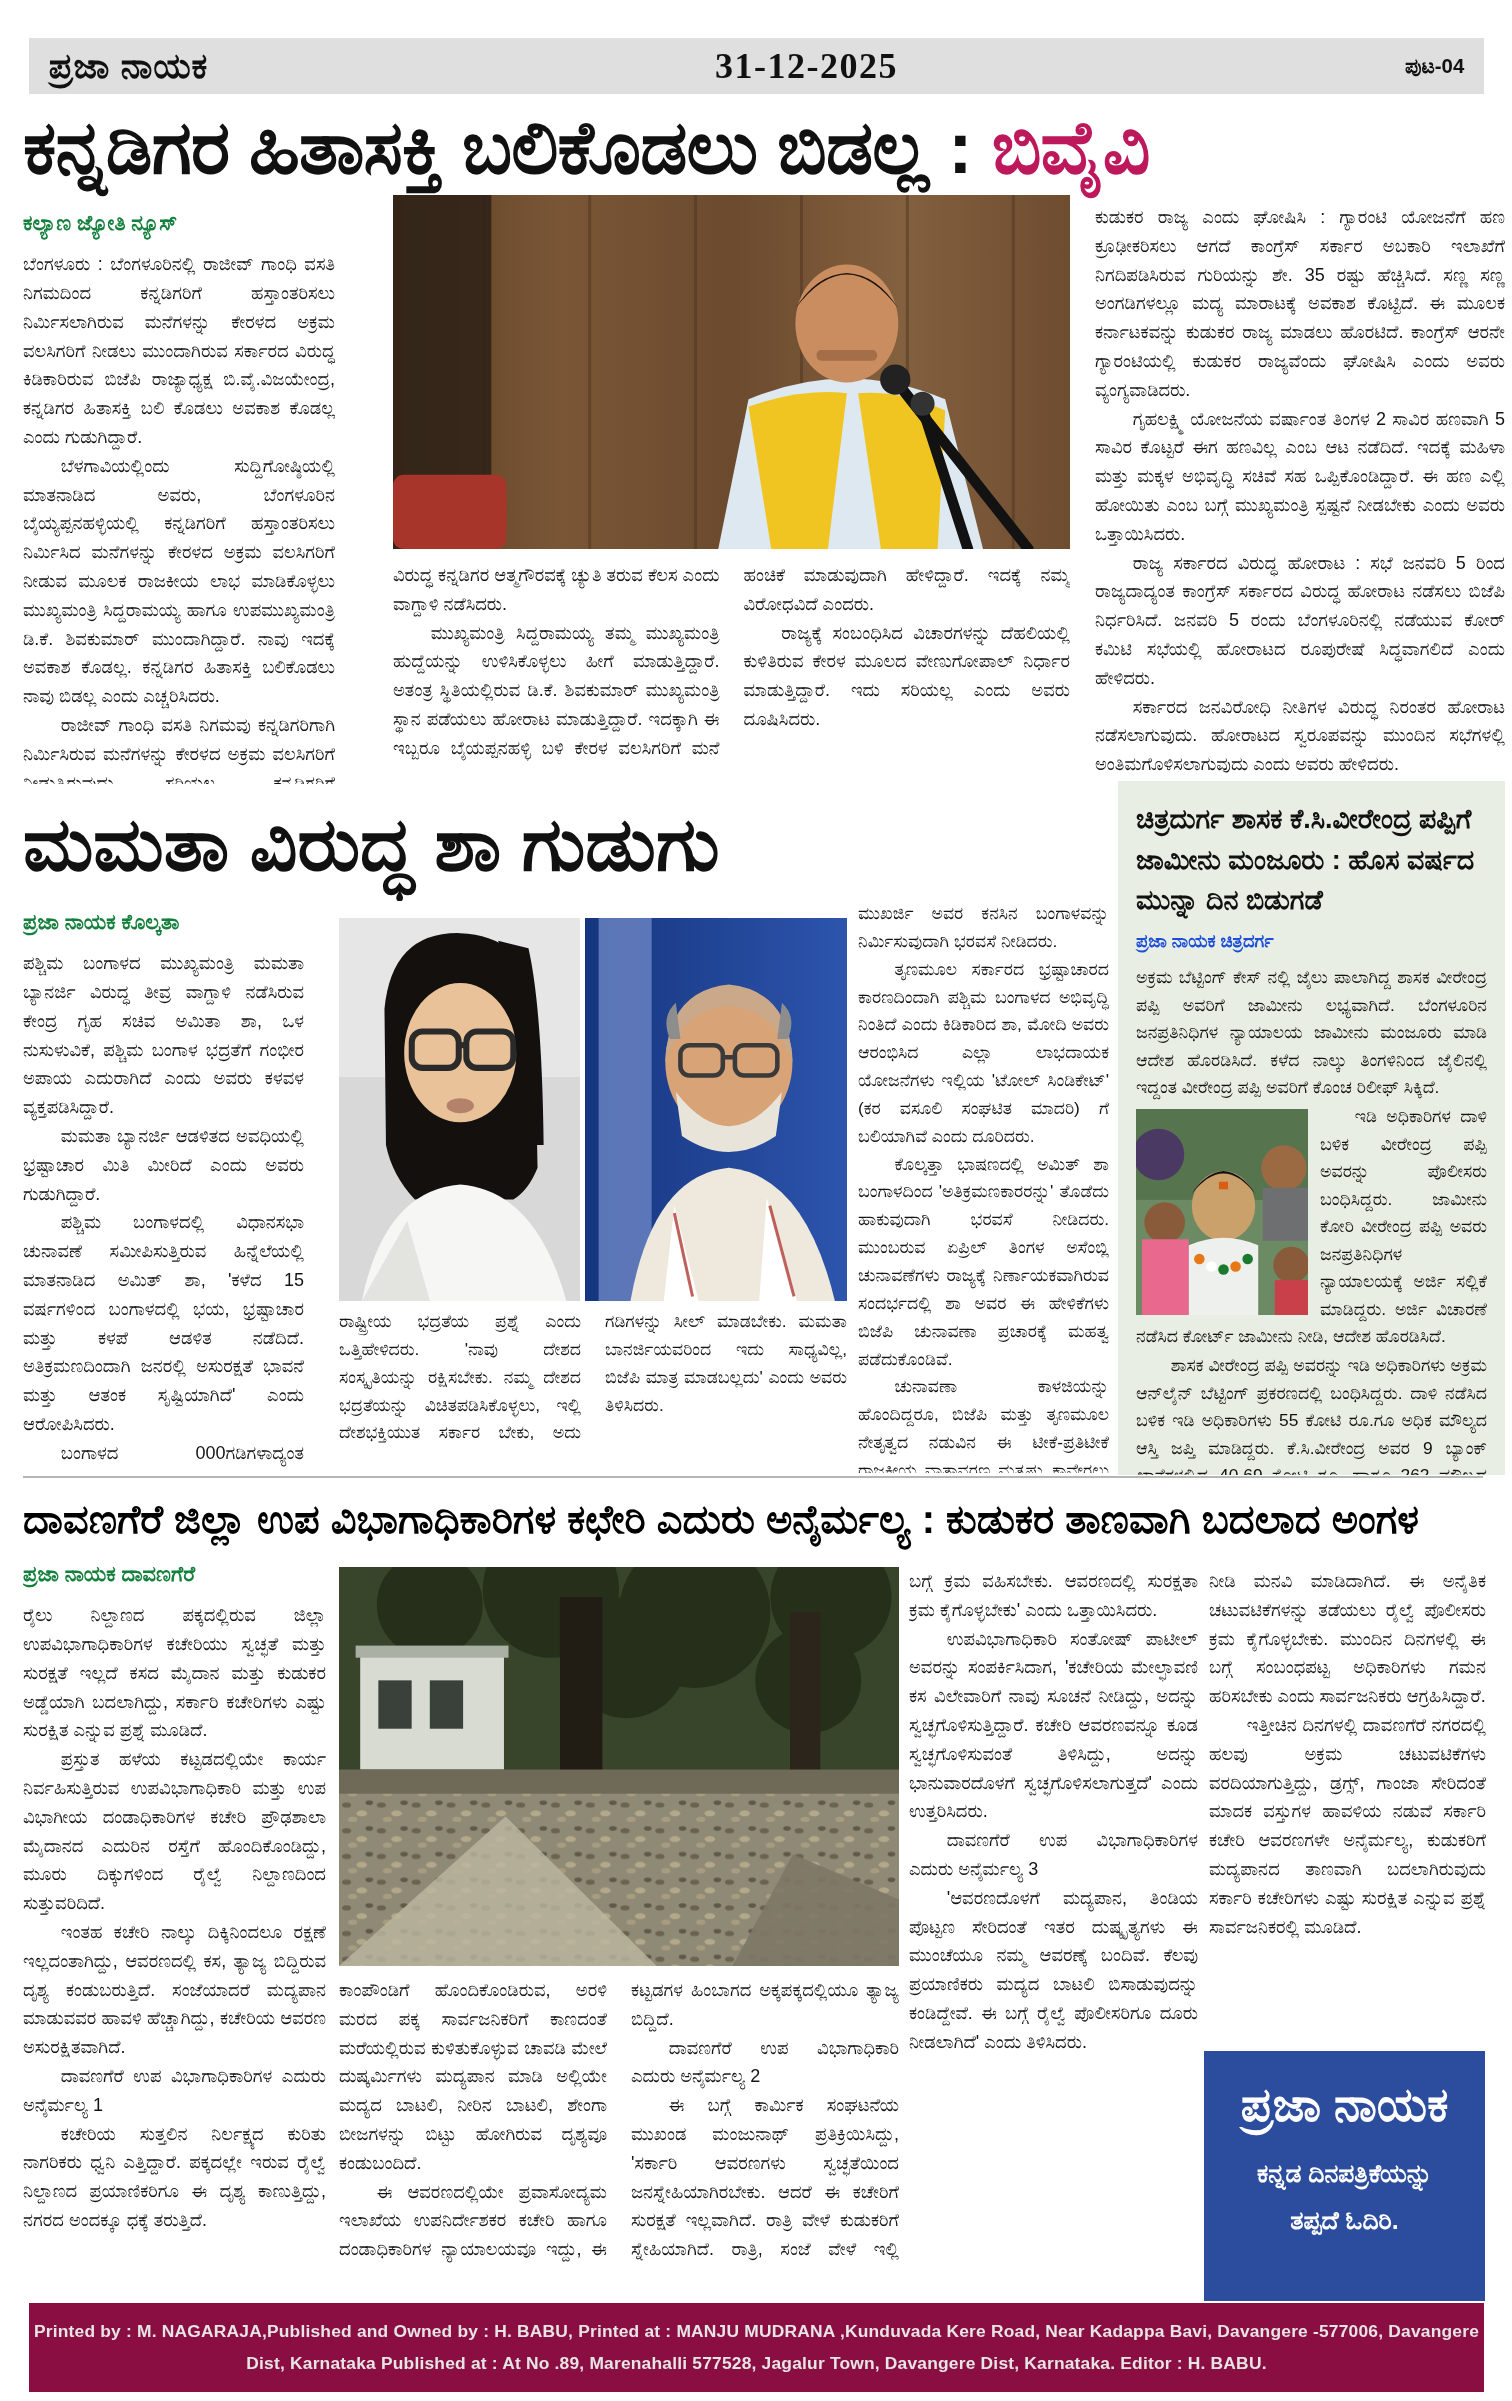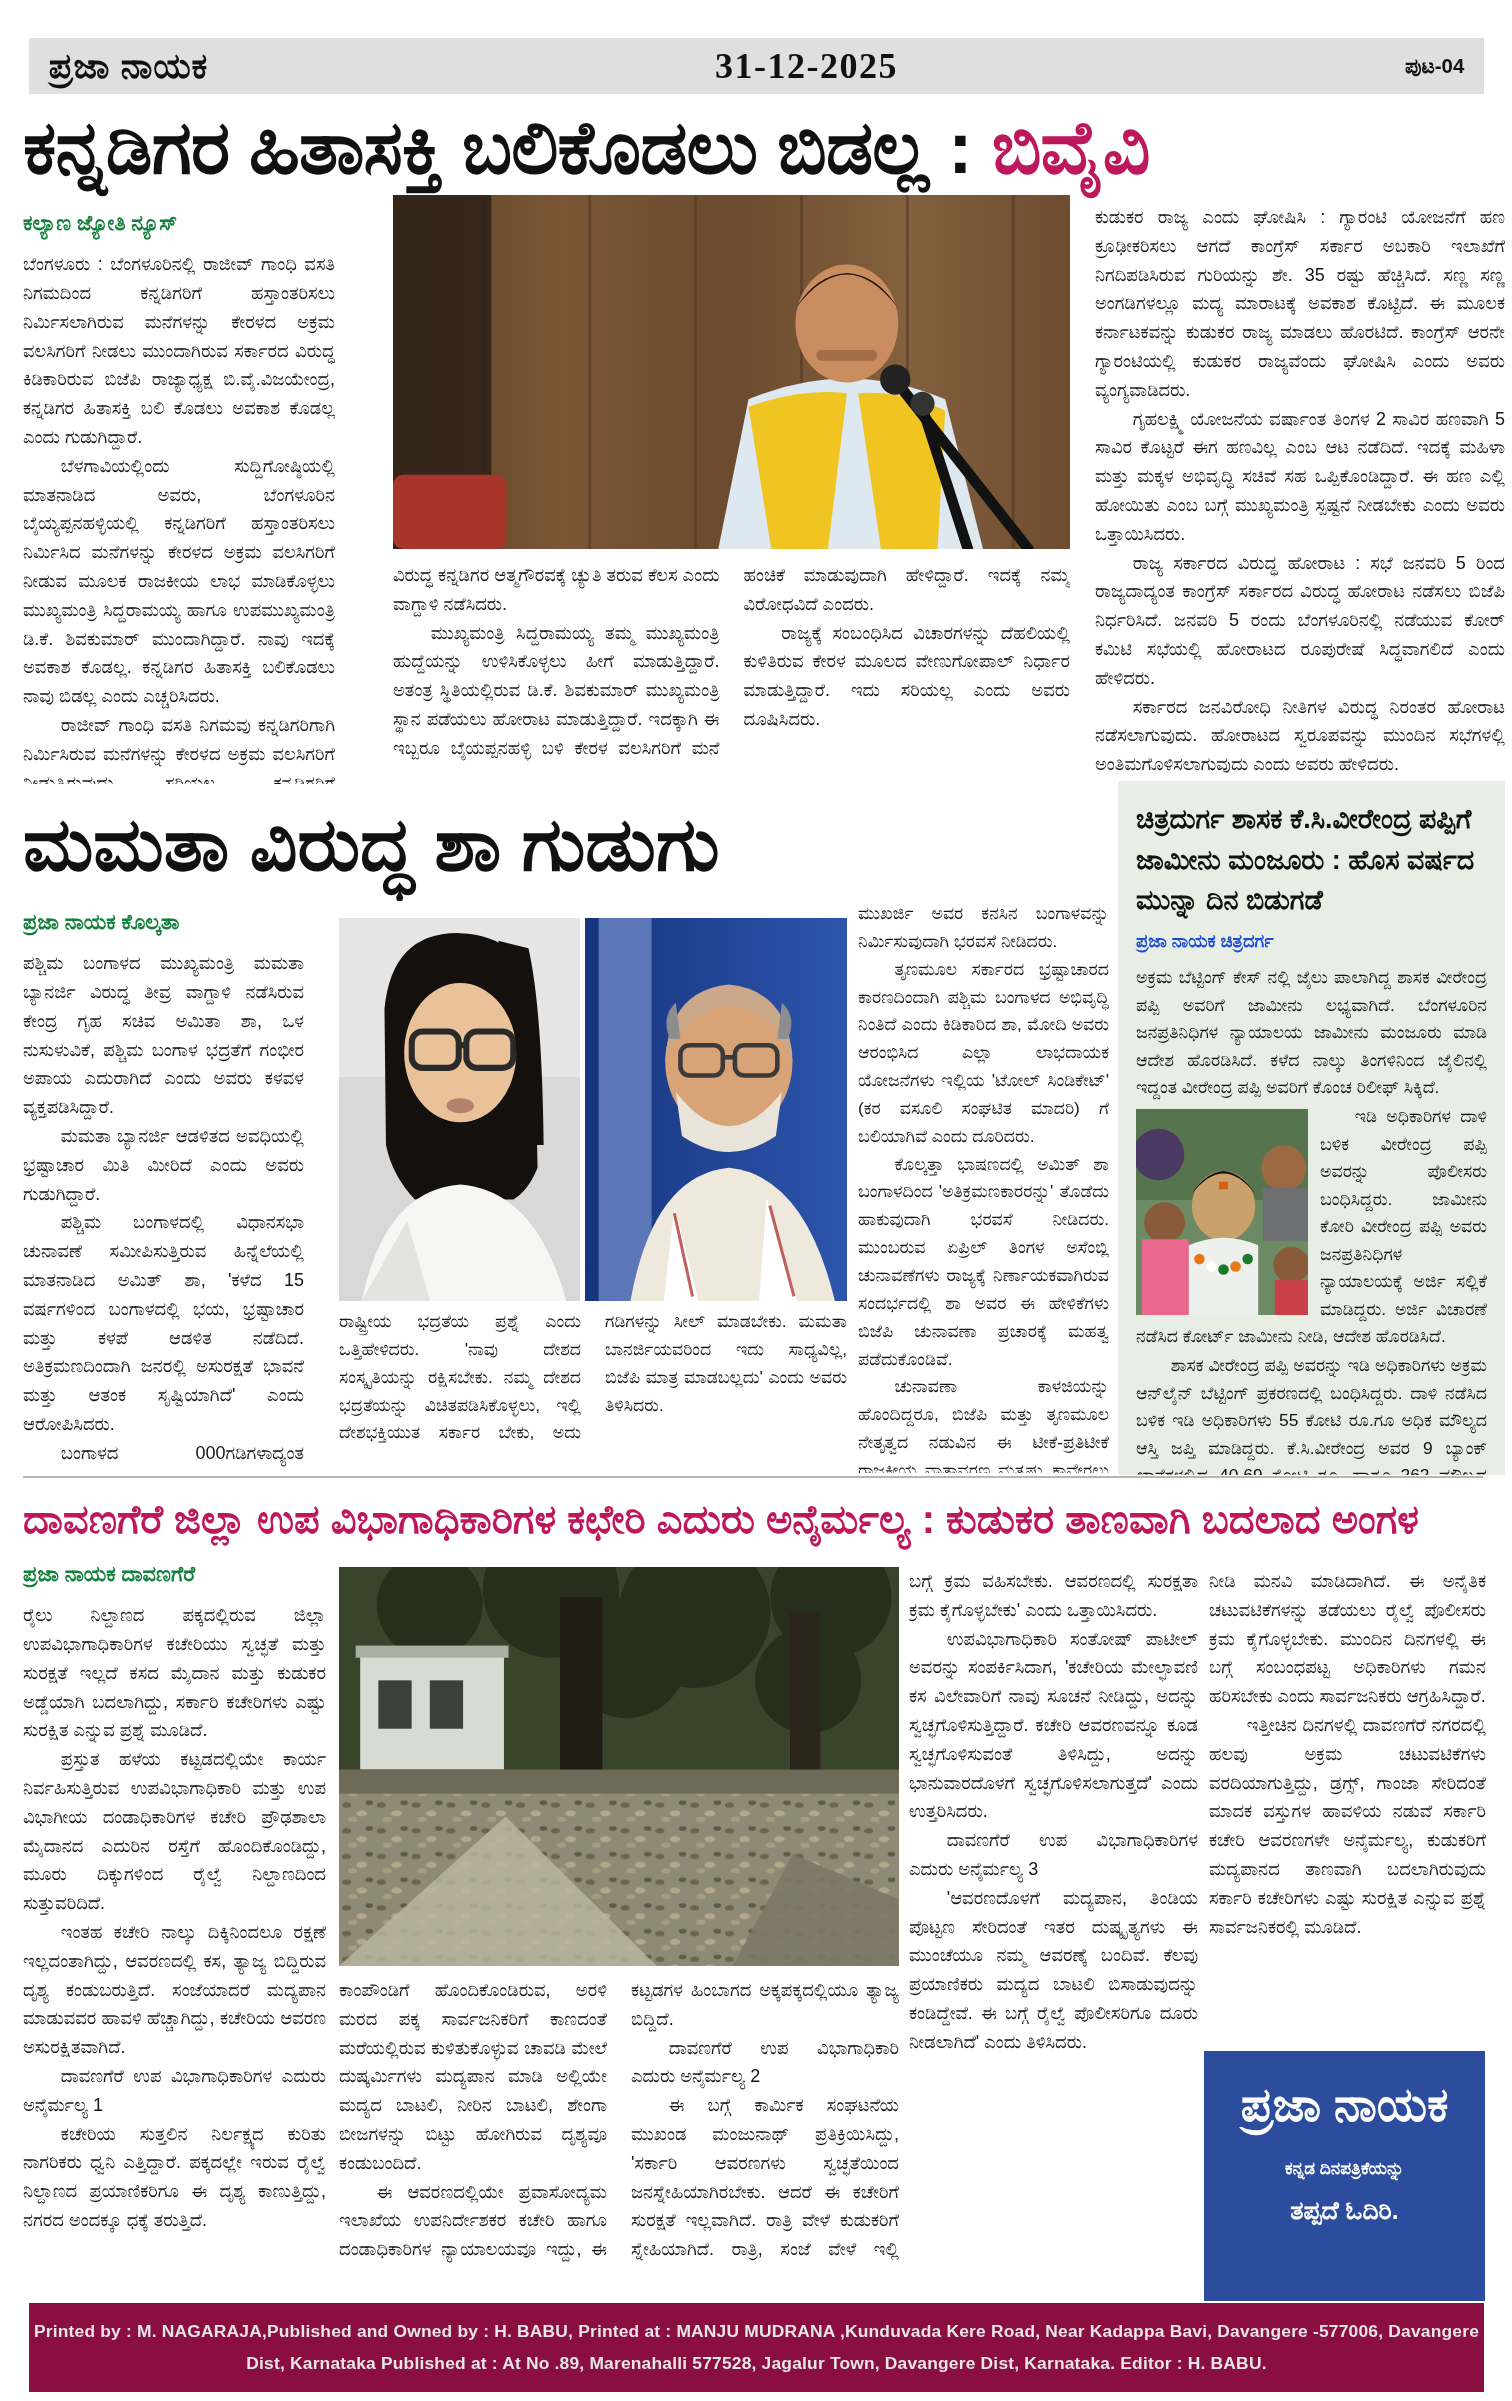--- a/index.html
+++ b/index.html
@@ -24,21 +24,21 @@
     font-size:74px; font-weight:800; line-height:107px; white-space:nowrap; overflow:hidden;
     letter-spacing:-0.8px;
   }
   .h1row .accent { color:#be185d; }
   .h2row {
     position:absolute; left:23px; top:788px; width:1082px; height:113px;
     font-size:74px; font-weight:800; line-height:113px; white-space:nowrap; overflow:hidden;
   }
   .h3row {
     position:absolute; left:23px; top:1484px; width:1464px; height:70px;
-    font-size:40px; font-weight:800; color:#be185d; line-height:70px; white-space:nowrap; overflow:hidden;
+    font-size:40px; font-weight:800; color:#000000; line-height:70px; white-space:nowrap; overflow:hidden;
   }
   .section-rule { position:absolute; left:23px; top:1476px; width:1460px; height:1.5px; background:#b5b5b5; }
   
   .txt { position:absolute; overflow:hidden; text-align:justify; font-size:18px; line-height:1.6; color:#141414; }
   .txt p { text-indent:2.1em; }
   .txt p:first-child { text-indent:0; }
   .byline { color:#15803d; font-weight:700; font-size:21px; margin-bottom:10.6px; text-indent:0 !important; }
   .cols2 { column-count:2; column-gap:24px; column-fill:auto; }
   
   .photo { position:absolute; overflow:hidden; background:#ccc; }
@@ -54,21 +54,21 @@
   .sidebar .sb-body p { margin-bottom:1.5px; text-indent:2em; }
   .sidebar .sb-body > p:first-child { text-indent:0; }
   .sb-photo { float:left; width:172px; height:206px; margin:6px 12px 4.5px 0; overflow:hidden; }
   .sb-photo svg { display:block; width:100%; height:100%; }
   
   .promo {
     position:absolute; left:1204px; top:2051px; width:281px; height:250px;
     background:#2c4c9e; color:#ffffff; text-align:center; padding-top:26px;
   }
   .promo .p1 { font-size:47px; font-weight:800; margin-bottom:26px; }
-  .promo .p2 { font-size:17px; font-weight:700; margin-bottom:16.6px; }
+  .promo .p2 { font-size:25px; font-weight:700; margin-bottom:16.6px; }
   .promo .p3 { font-size:25px; font-weight:700; }
   .footer {
     position:absolute; left:29px; top:2303px; width:1455px; height:89px;
     background:#8b0e43; color:#e5e5e5; text-align:center; padding-top:12px;
   }
   .footer div { font-size:17.4px; font-weight:700; line-height:1.85; letter-spacing:0.2px; }
 </style>
 </head>
 <body>
 

